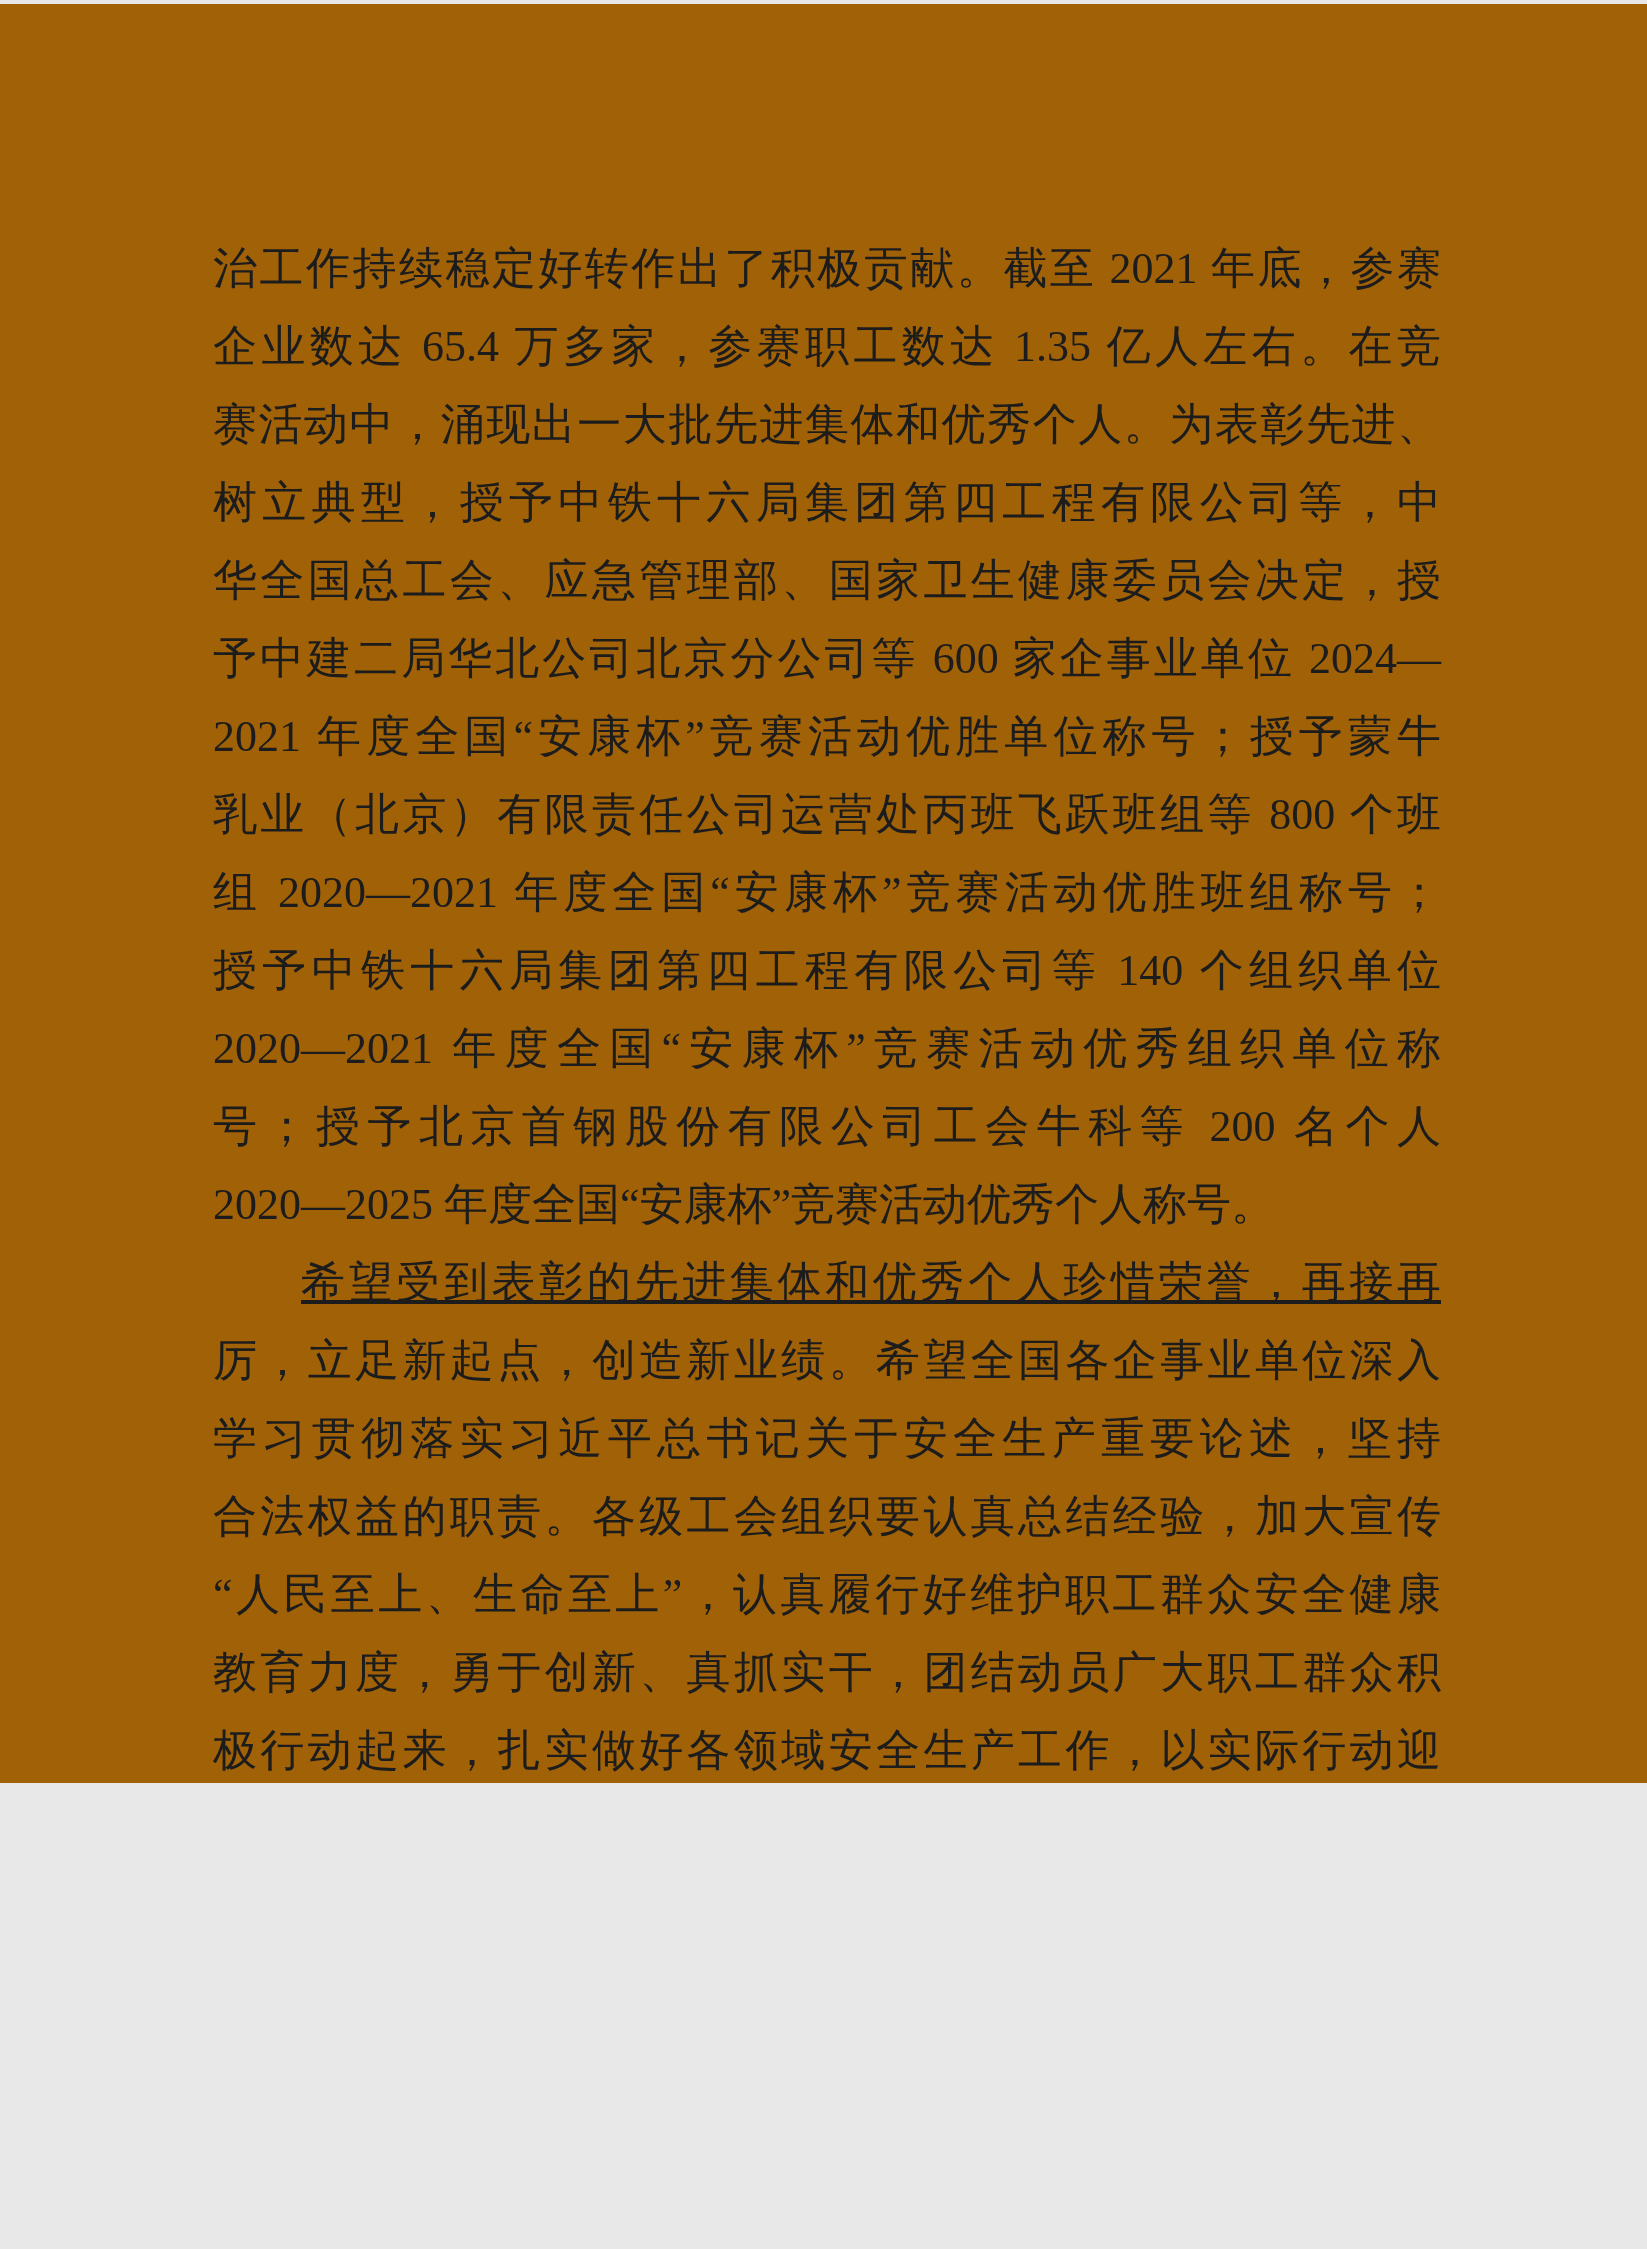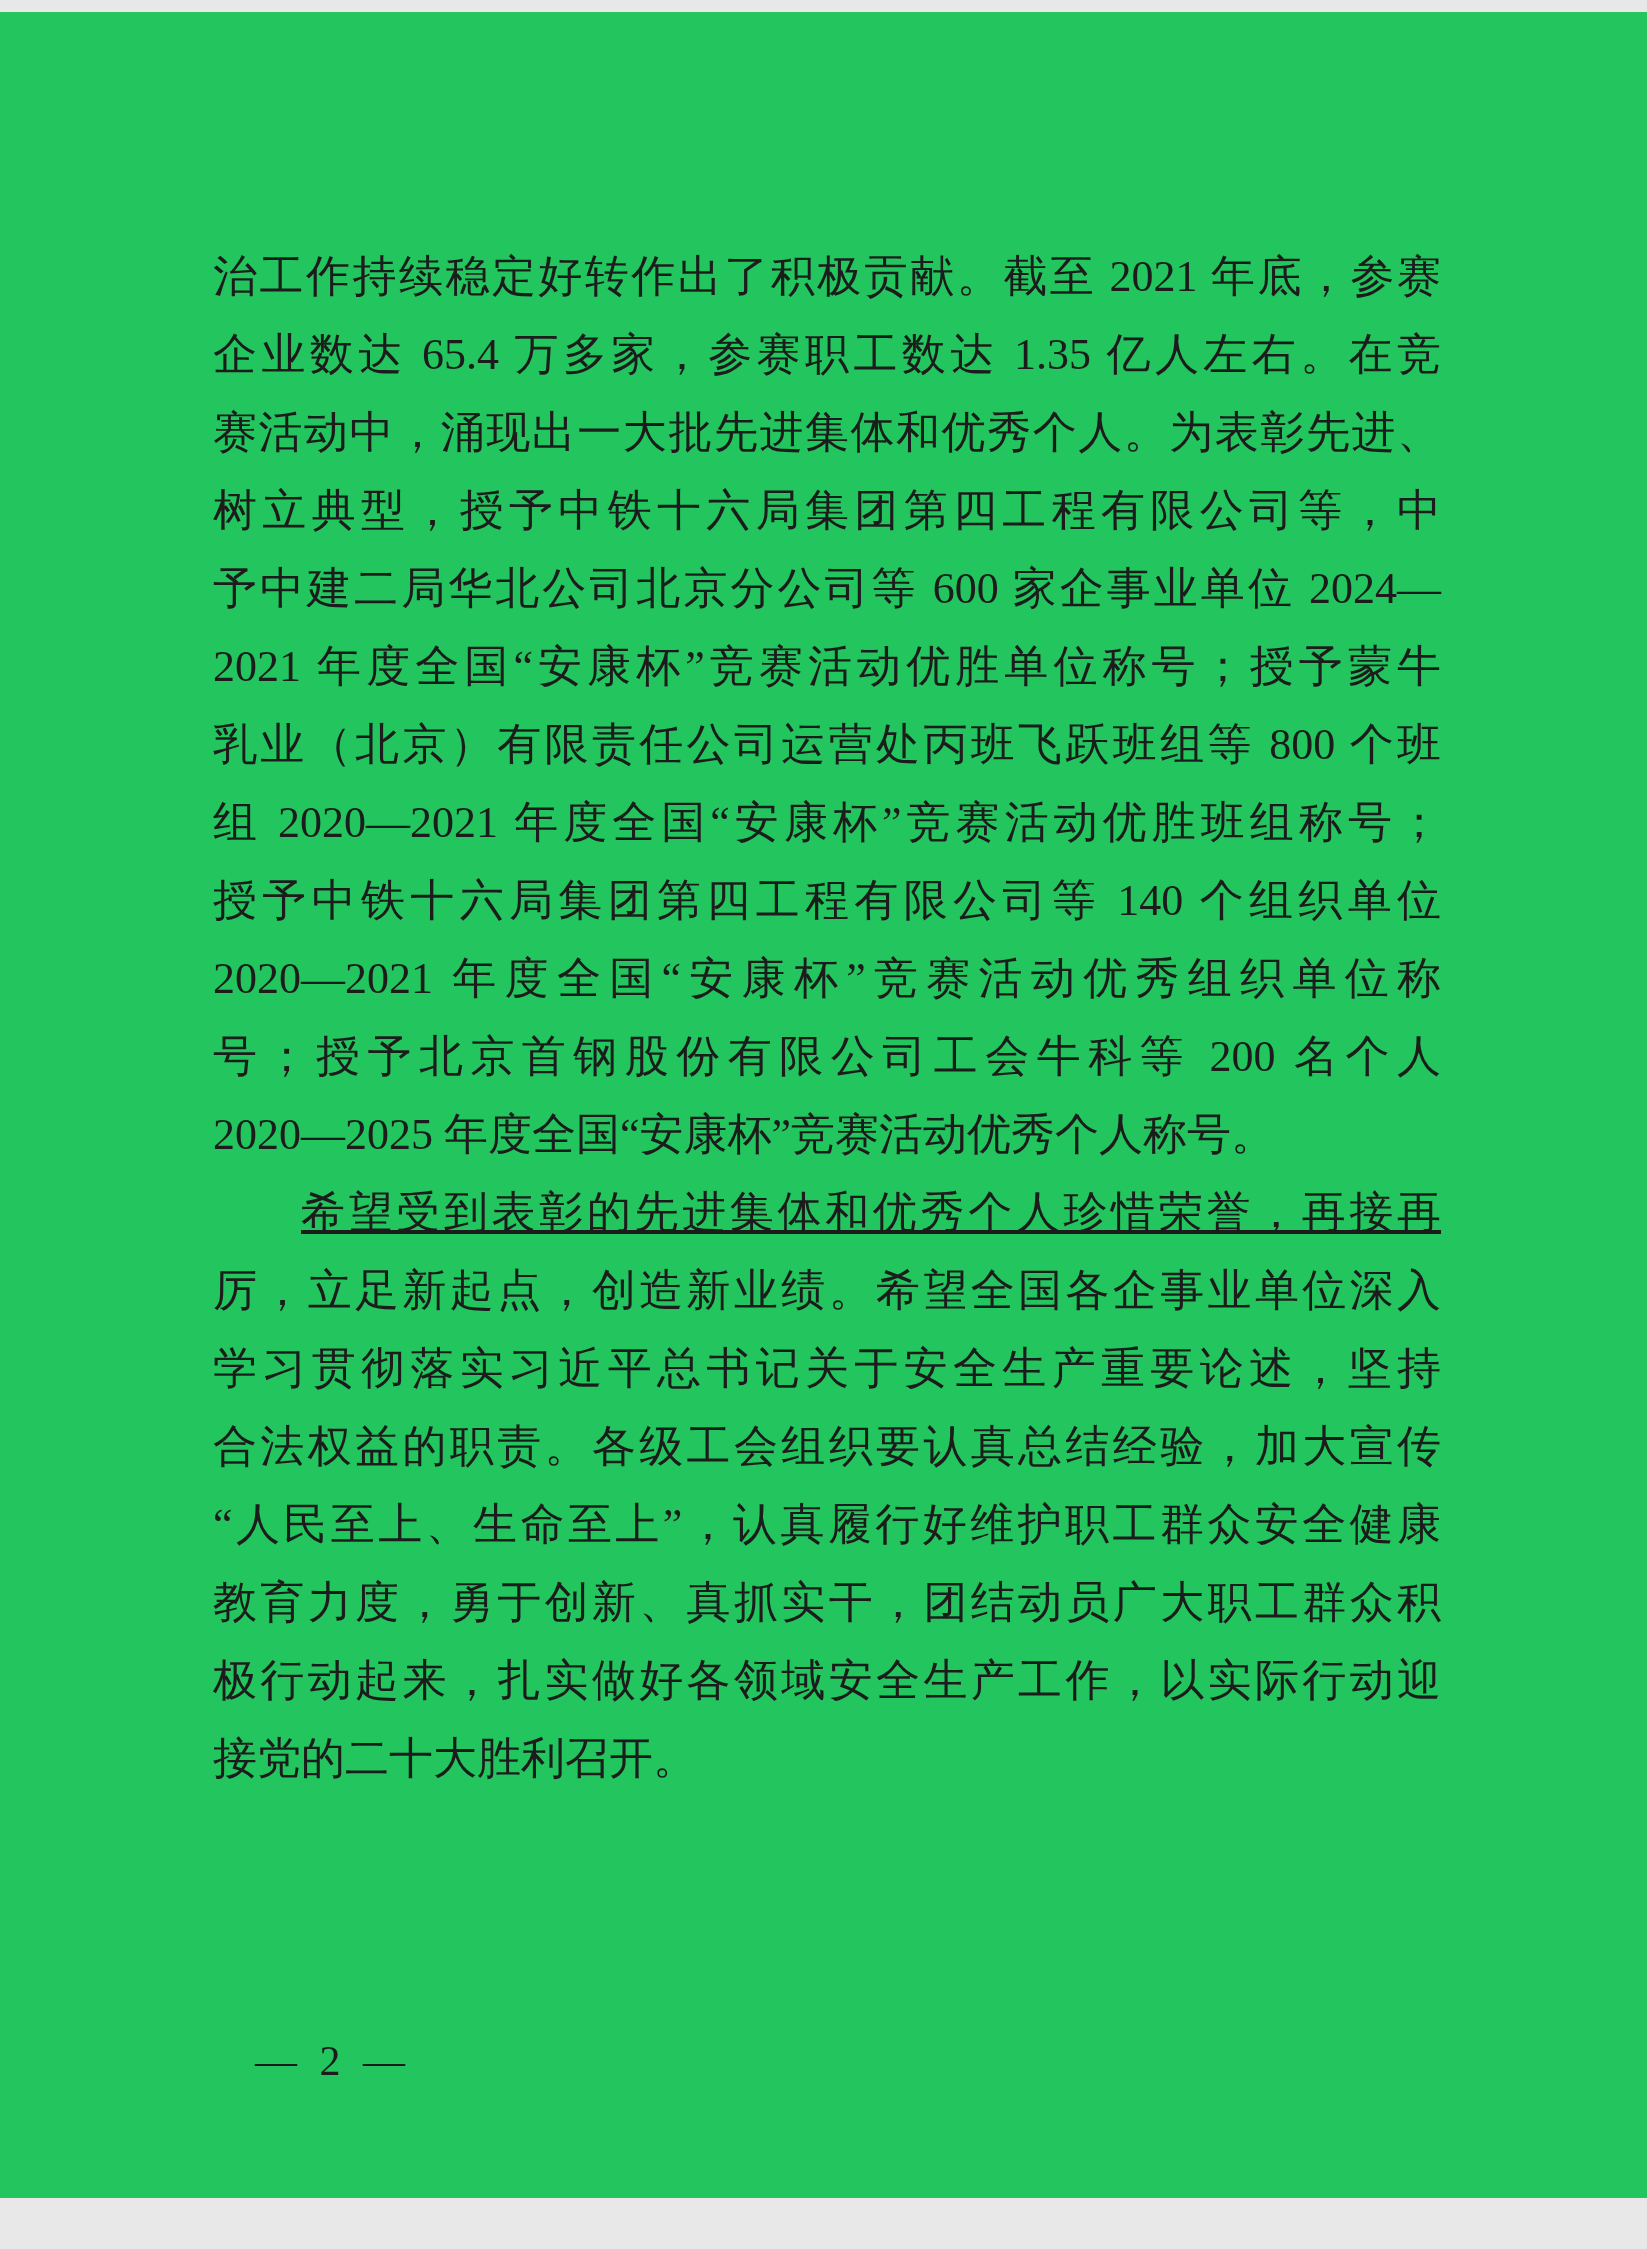--- a/index.html
+++ b/index.html
@@ -3,23 +3,23 @@
 <meta charset="utf-8">
 <style>
   html, body {
     margin: 0;
     padding: 0;
     background: #e8e8e8;
   }
   .page {
     position: relative;
     width: 1647px;
-    height: 2186px;
-    margin: 12px auto;
-    background: #22c55e;
+    height: 1779px;
+    margin: 4px auto;
+    background: #a16207;
     overflow: hidden;
     font-family: "Liberation Serif", "DejaVu Serif", serif;
     color: #1c1c1c;
   }
   .text-block {
     position: absolute;
     left: 213px;
     top: 226px;
     width: 1228px;
     font-size: 44px;
@@ -55,20 +55,21 @@
 <body>
 
 <div class="page">
 
   <div class="text-block">
 
     <div class="line">治工作持续稳定好转作出了积极贡献。截至 2021 年底，参赛</div>
     <div class="line">企业数达 65.4 万多家，参赛职工数达 1.35 亿人左右。在竞</div>
     <div class="line">赛活动中，涌现出一大批先进集体和优秀个人。为表彰先进、</div>
     <div class="line">树立典型，授予中铁十六局集团第四工程有限公司等，中</div>
+    <div class="line">华全国总工会、应急管理部、国家卫生健康委员会决定，授</div>
     <div class="line">予中建二局华北公司北京分公司等 600 家企事业单位 2024—</div>
     <div class="line">2021 年度全国“安康杯”竞赛活动优胜单位称号；授予蒙牛</div>
     <div class="line">乳业（北京）有限责任公司运营处丙班飞跃班组等 800 个班</div>
     <div class="line">组 2020—2021 年度全国“安康杯”竞赛活动优胜班组称号；</div>
     <div class="line">授予中铁十六局集团第四工程有限公司等 140 个组织单位</div>
     <div class="line">2020—2021 年度全国“安康杯”竞赛活动优秀组织单位称</div>
     <div class="line">号；授予北京首钢股份有限公司工会牛科等 200 名个人</div>
     <div class="line para-end">2020—2025 年度全国“安康杯”竞赛活动优秀个人称号。</div>
 
     <div class="line indent">希望受到表彰的先进集体和优秀个人珍惜荣誉，再接再</div>

